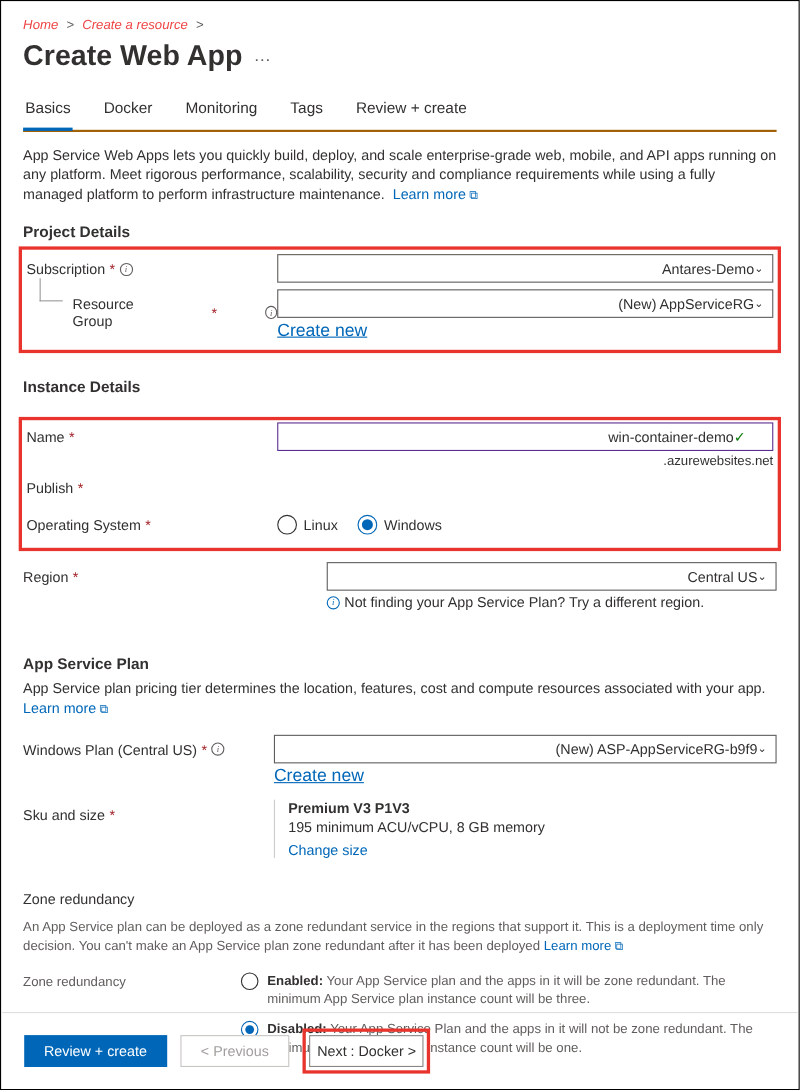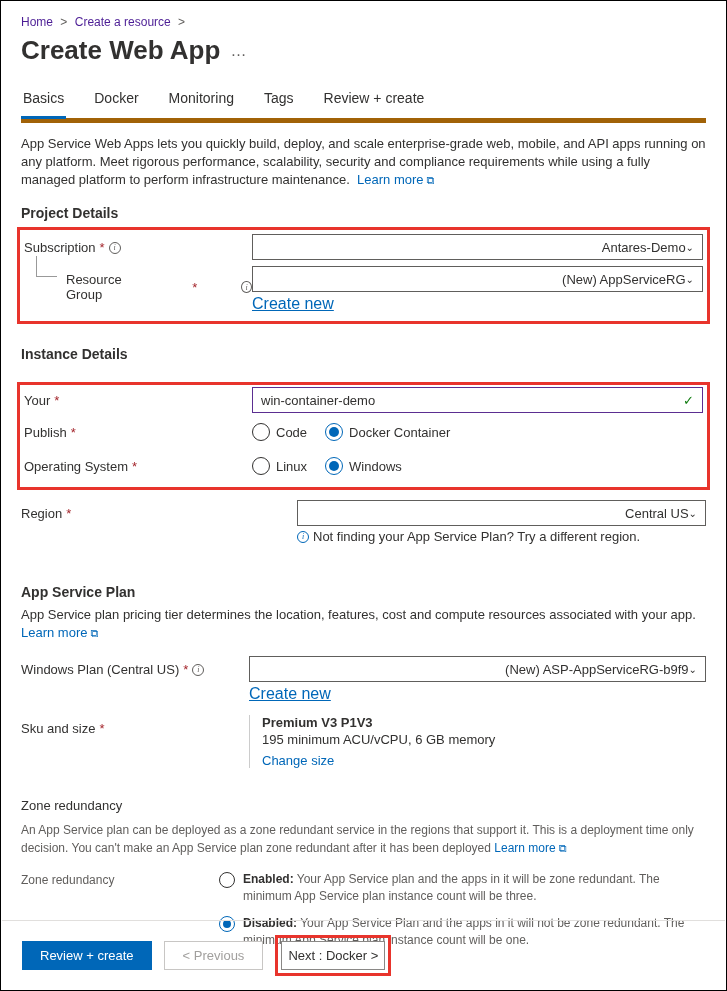--- a/index.html
+++ b/index.html
@@ -1,42 +1,42 @@
 <!DOCTYPE html>
 <html><head>
 <meta charset="utf-8">
 <style>
 * { box-sizing: border-box; margin: 0; padding: 0; }
 body { font-family: 'Segoe UI', Arial, sans-serif; font-size: 13px; color: #323130; background: #fff; width: 727px; }
 .page { padding: 14px 20px 0 20px; border: 1px solid #000; width: 727px; height: 991px; position: relative; }
 .breadcrumbs { font-size: 12px; margin-bottom: 6px; }
-.breadcrumbs a { color: #4c1d95; text-decoration: none; }
+.breadcrumbs a { color: #ef4444; text-decoration: none; font-style: italic; }
 .breadcrumbs .sep { color: #605e5c; margin: 0 4px; }
 .title-row { display: flex; align-items: center; gap: 10px; margin-bottom: 18px; }
 .title { font-size: 26px; font-weight: 600; }
 .more { color: #605e5c; font-size: 16px; letter-spacing: 2px; }
-.tabs { display: flex; gap: 26px; border-bottom: 5px solid #a16207; margin-bottom: 12px; }
+.tabs { display: flex; gap: 26px; border-bottom: 2px solid #a16207; margin-bottom: 12px; }
 .tab { padding: 6px 2px 10px 2px; font-size: 14px; color: #323130; cursor: pointer; }
 .tab.active { border-bottom: 3px solid #0067b8; margin-bottom: -1.5px; color: #323130; font-weight: 400; }
 .desc { font-size: 13px; color: #323130; line-height: 1.4; margin-bottom: 16px; }
 .link { color: #0067b8; text-decoration: none; }
 .ext-icon::after { content: " ⧉"; font-size: 11px; }
 .section-title { font-weight: 600; font-size: 14px; margin-bottom: 6px; }
 .section-desc { font-size: 13px; line-height: 1.4; margin-bottom: 14px; }
 .row { display: flex; align-items: flex-start; margin-bottom: 4px; min-height: 28px; }
 .label-col { width: 228px; padding-top: 6px; font-size: 13px; display: flex; align-items: center; gap: 4px; }
 .label-col.indent { padding-left: 42px; position: relative; gap: 44px; }
 .label-col.indent::before { content: ""; position: absolute; left: 12px; top: -10px; width: 20px; height: 20px; border-left: 1px solid #999; border-bottom: 1px solid #999; }
 .req { color: #a4262c; }
 .info-icon { width: 12px; height: 12px; border: 1px solid #605e5c; border-radius: 50%; display: inline-flex; align-items: center; justify-content: center; font-size: 8px; color: #605e5c; font-style: italic; font-family: Georgia, serif; }
 .info-icon-blue { color: #0067b8; border-color: #0067b8; }
 .field-col { flex: 1; }
 .select { width: 100%; height: 26px; border: 1px solid #605e5c; padding: 0 8px; font-size: 13px; background: #fff; display: flex; align-items: center; justify-content: flex-end; cursor: pointer; }
 .select .chev { font-size: 10px; }
-.input { width: 100%; height: 26px; border: 1px solid #605e5c; padding: 0 8px; font-size: 13px; display: flex; align-items: center; justify-content: space-between; }
+.input { width: 100%; height: 26px; border: 1px solid #605e5c; padding: 0 24px; font-size: 13px; display: flex; align-items: center; justify-content: flex-end; }
 .input-valid { border-color: #5b2e91; border-width: 1px; }
 .check { color: #107c10; font-size: 13px; }
 .suffix { text-align: right; font-size: 12px; color: #323130; margin-top: 2px; }
 .radio-group { display: flex; gap: 18px; align-items: center; padding-top: 4px; }
 .radio-item { display: flex; align-items: center; gap: 6px; cursor: pointer; }
 .radio-circle { width: 18px; height: 18px; border: 1px solid #323130; border-radius: 50%; display: flex; align-items: center; justify-content: center; }
 .radio-circle.selected { border-color: #0067b8; }
 .radio-dot { width: 10px; height: 10px; background: #0067b8; border-radius: 50%; }
 .highlight-box { border: 3px solid #e8342c; padding: 4px; margin-left: -4px; margin-right: -4px; }
 .sub-link { color: #0067b8; font-size: 16px; margin-top: 3px; display: inline-block; }
@@ -125,48 +125,35 @@
 </div>
 
 <div class="spacer-lg"></div>
 
 <div class="section-title">Instance Details</div>
 <div class="spacer"></div>
 
 <div class="highlight-box" style="padding:2px 4px;">
   <div class="row">
     <div class="label-col">
-      <span>Your</span>
+      <span>Name</span>
       <span class="req">*</span>
     </div>
     <div class="field-col">
       <div class="input input-valid">
         <span>win-container-demo</span>
         <span class="check">✓</span>
       </div>
+      <div class="suffix">.azurewebsites.net</div>
     </div>
   </div>
   <div class="row">
     <div class="label-col">
       <span>Publish</span>
       <span class="req">*</span>
-    </div>
-    <div class="field-col">
-      <div class="radio-group">
-        <div class="radio-item">
-          <span class="radio-circle"></span>
-          <span>Code</span>
-        </div>
-        <div class="radio-item">
-          <span class="radio-circle selected">
-                <span class="radio-dot"></span>
-              </span>
-          <span>Docker Container</span>
-        </div>
-      </div>
     </div>
   </div>
   <div class="row" style="margin-top:6px;">
     <div class="label-col">
       <span>Operating System</span>
       <span class="req">*</span>
     </div>
     <div class="field-col">
       <div class="radio-group">
         <div class="radio-item">
@@ -226,21 +213,21 @@
 </div>
 
 <div class="row" style="margin-top:12px;">
   <div class="label-col">
     <span>Sku and size</span>
     <span class="req">*</span>
   </div>
   <div class="field-col">
     <div class="sku-box">
       <div class="sku-title">Premium V3 P1V3</div>
-      <div class="sku-desc">195 minimum ACU/vCPU, 6 GB memory</div>
+      <div class="sku-desc">195 minimum ACU/vCPU, 8 GB memory</div>
       <a href="#" class="link">Change size</a>
     </div>
   </div>
 </div>
 
 <div class="zr-section">
   <div class="zr-title">Zone redundancy</div>
   <div class="zr-desc">
     <span>An App Service plan can be deployed as a zone redundant service in the regions that support it. This is a deployment time only decision. You can't make an App Service plan zone redundant after it has been deployed</span>
     <a href="#" class="link ext-icon">Learn more</a>

